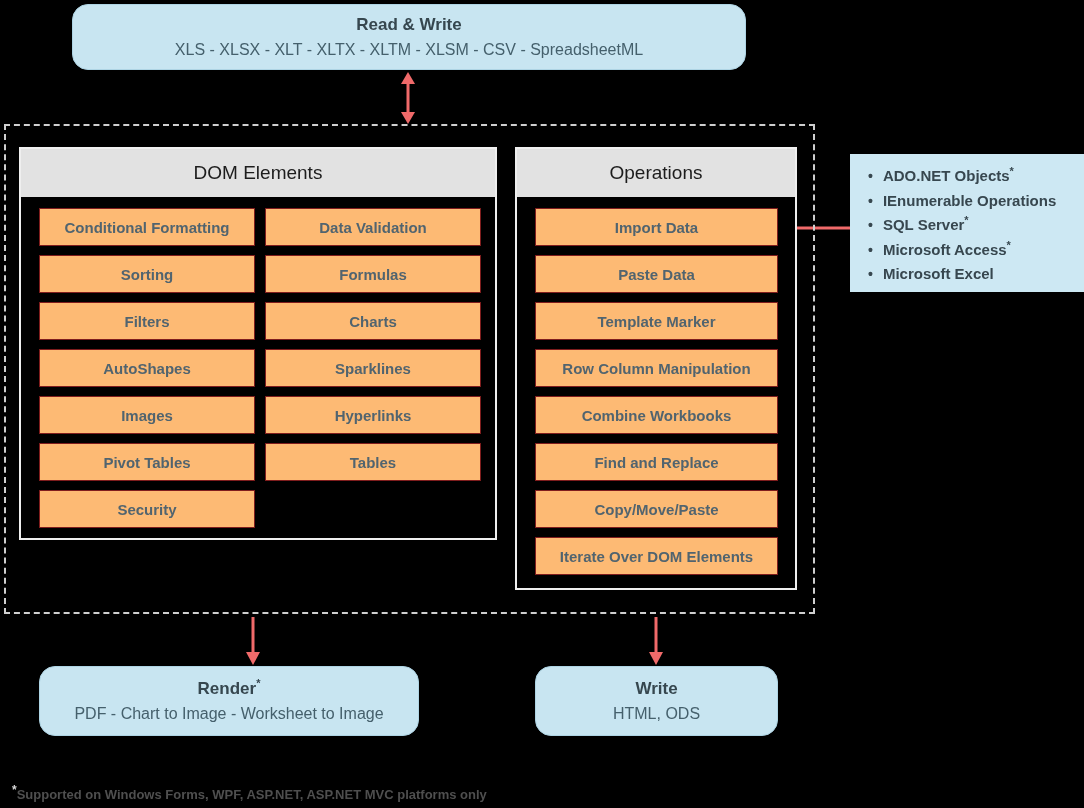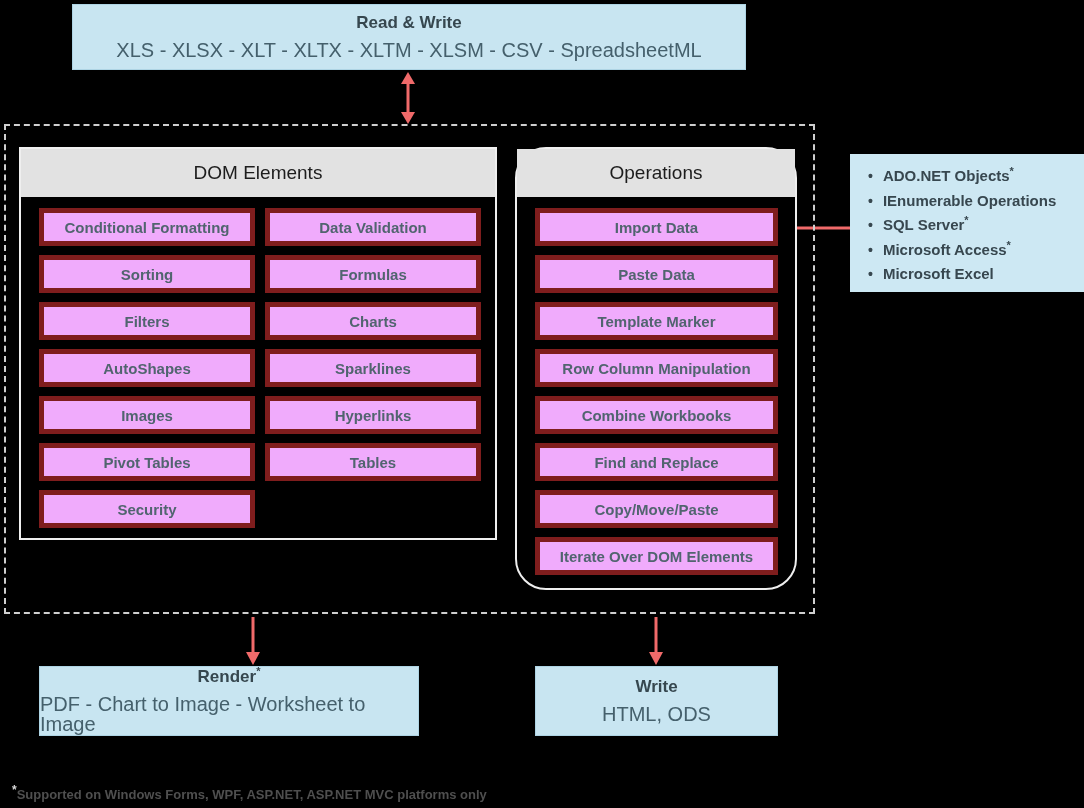--- a/index.html
+++ b/index.html
@@ -13,57 +13,57 @@
   .stage { position:absolute; inset:0; }
 
   
   .arrows { position:absolute; left:0; top:0; pointer-events:none; }
 
   
   .bigbox {
     position:absolute;
     background:#c8e5f1;
     border:1px solid #aed4e4;
-    border-radius:0;
+    border-radius:16px;
     box-sizing:border-box;
     display:flex; flex-direction:column;
     align-items:center; justify-content:center;
     gap:9px;
   }
   .bigbox-title { font-size:17px; font-weight:700; color:#36474f; line-height:1; }
-  .bigbox-sub { font-size:20px; font-weight:400; color:#45606c; line-height:1; }
+  .bigbox-sub { font-size:16px; font-weight:400; color:#45606c; line-height:1; }
   .bigbox sup { font-size:11px; line-height:0; }
 
   .top-box { left:72px; top:4px; width:674px; height:66px; }
 
   
   .dashed-container {
     position:absolute; left:4px; top:124px; width:811px; height:490px;
     border:2px dashed #cfcfcf; box-sizing:border-box;
   }
 
   
   .panel {
     position:absolute; box-sizing:border-box;
     border:2px solid #efefef; background:#000000;
   }
   .dom-panel { left:19px; top:147px; width:478px; height:393px; }
-  .ops-panel { left:515px; top:147px; width:282px; height:443px;border-radius:31px; }
+  .ops-panel { left:515px; top:147px; width:282px; height:443px; }
   .panel-header {
     height:48px; background:#e2e2e2;
     display:flex; align-items:center; justify-content:center;
     font-size:19px; font-weight:400; color:#1d1d1d;
   }
   .panel-body { display:grid; gap:9px 10px; }
   .dom-panel .panel-body { grid-template-columns:1fr 1fr; padding:11px 14px 11px 18px; }
   .ops-panel .panel-body { grid-template-columns:1fr; padding:11px 17px 12px 18px; }
   .item {
     height:38px; box-sizing:border-box;
     display:flex; align-items:center; justify-content:center;
-    background:#f0abfc; border:5px solid #7f1d1d;
+    background:#fdba74; border:1px solid #7f1d1d;
     font-size:15px; font-weight:700; color:#51646f;
     white-space:nowrap;
   }
 
   
   .data-sources {
     position:absolute; left:850px; top:154px; width:234px; height:138px;
     background:#cde8f3; box-sizing:border-box;
     padding:10px 4px 0 18px;
   }

